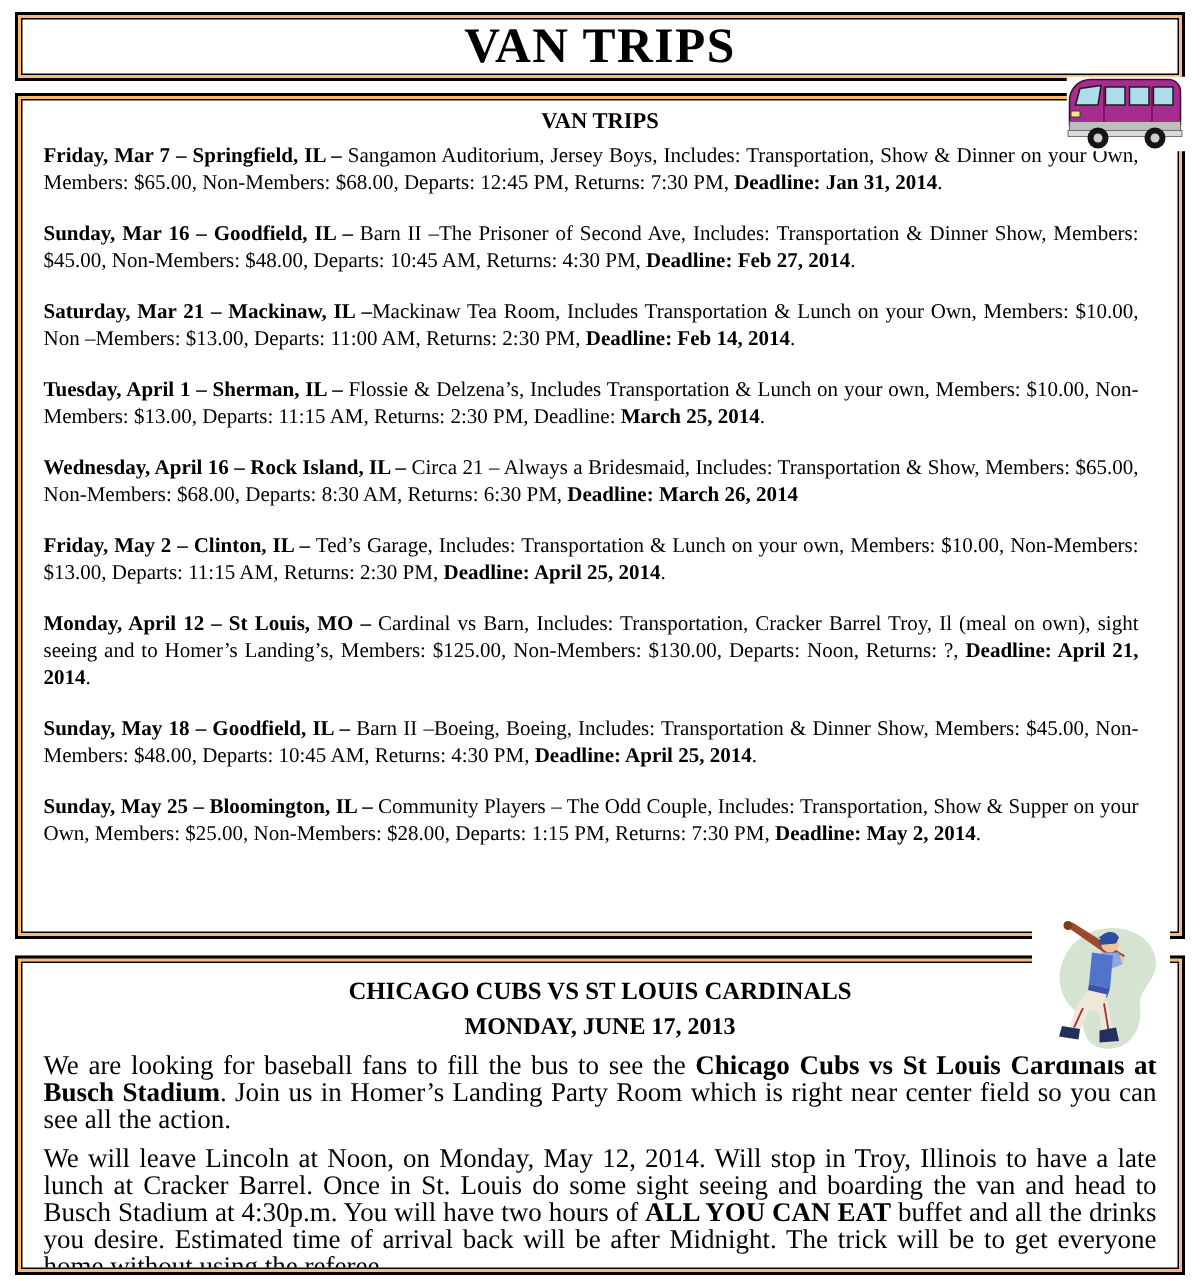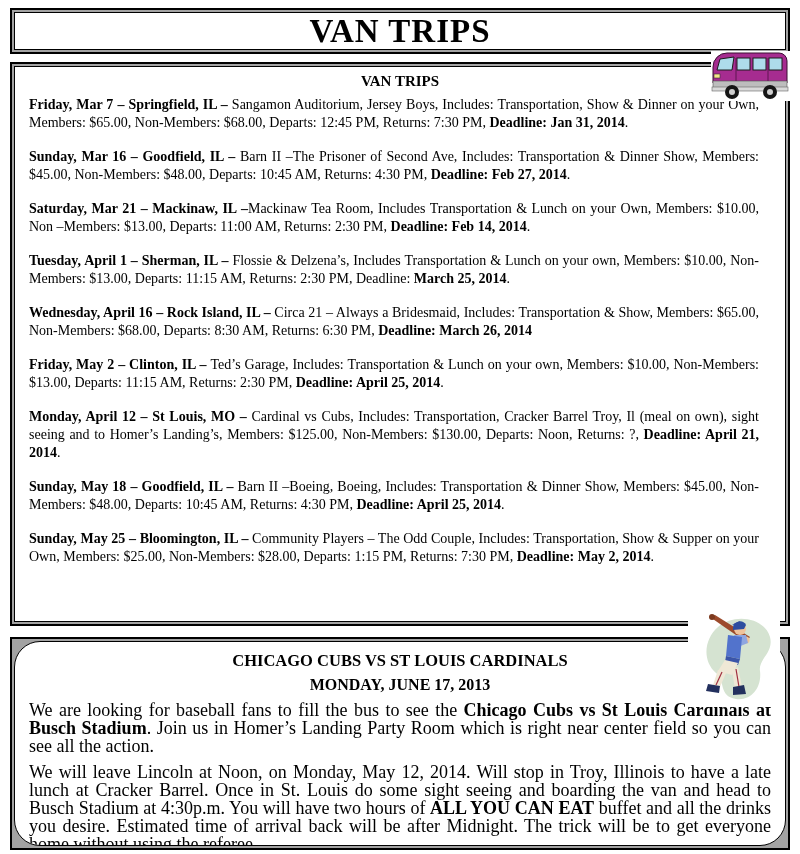--- a/index.html
+++ b/index.html
@@ -5,36 +5,36 @@
   * { box-sizing: border-box; }
   html, body { margin: 0; padding: 0; }
   body {
     width: 800px; height: 854px;
     background: #ffffff; color: #000;
     font-family: "Liberation Serif", "DejaVu Serif", serif;
   }
   .page { position: relative; width: 800px; height: 854px; overflow: hidden; background: #fff; }
 
   
-  .dbox { position: absolute; border: 2px solid #000; padding: 2px; background: #a3a3a3; }
+  .dbox { position: absolute; border: 2px solid #000; padding: 2px; background: #fdba74; }
   .dbox-inner { border: 1px solid #000; background: #fff; height: 100%; overflow: hidden; }
 
   .title-box { left: 10px; top: 8px; width: 780px; height: 46px; }
   .title-box .dbox-inner { display: flex; align-items: center; justify-content: center; }
   .page-title { margin: 0; font-size: 33px; font-weight: bold; letter-spacing: 1px; }
 
   .van-box { left: 10px; top: 62px; width: 780px; height: 564px; }
   .van-box .dbox-inner { padding: 4px 14px 0 14px; }
   .van-heading { margin: 2px 0 6px 0; text-align: center; font-size: 15px; font-weight: bold; }
 
   .trip { margin: 0 12px 16px 0; font-size: 14px; line-height: 18px; text-align: justify; }
   .trip b { font-weight: bold; }
 
   .cubs-box { left: 10px; top: 637px; width: 780px; height: 213px; }
-  .cubs-box .dbox-inner { padding: 2px 14px 0 14px; border-radius: 26px; }
+  .cubs-box .dbox-inner { padding: 2px 14px 0 14px; }
   .cubs-h1 { margin: 7px 0 5px 0; text-align: center; font-size: 16.5px; font-weight: bold; }
   .cubs-h2 { margin: 0 0 7px 0; text-align: center; font-size: 16px; font-weight: bold; }
   .para { margin: 0 0 8px 0; font-size: 18px; line-height: 18px; text-align: justify; }
   .cost { margin: 2px 0 0 0; font-size: 14px; text-align: center; }
 
   .clip { position: absolute; line-height: 0; }
   .van-clip { left: 711px; top: 51px; }
   .batter-clip { left: 688px; top: 613px; }
 </style>
 </head>
@@ -58,21 +58,21 @@
 
       <p class="trip"><b>Saturday, Mar 21 – Mackinaw, IL –</b><span>Mackinaw Tea Room, Includes Transportation &amp; Lunch on your Own, Members: $10.00, Non –Members: $13.00, Departs: 11:00 AM, Returns: 2:30 PM, </span><b>Deadline: Feb 14, 2014</b><span>.</span></p>
 
       <p class="trip"><b>Tuesday, April 1 – Sherman, IL – </b><span>Flossie &amp; Delzena’s, Includes Transportation  &amp; Lunch on your own, Members: $10.00, Non-Members: $13.00, Departs: 11:15 AM, Returns: 2:30 PM, Deadline: </span><b>March 25, 2014</b><span>.</span></p>
 
 
       <p class="trip"><b>Wednesday, April 16 – Rock Island, IL – </b><span>Circa 21 – Always a Bridesmaid, Includes: Transportation &amp; Show, Members: $65.00, Non-Members: $68.00, Departs: 8:30 AM, Returns: 6:30 PM, </span><b>Deadline: March 26, 2014</b><span></span></p>
 
       <p class="trip"><b>Friday, May 2 – Clinton, IL – </b><span>Ted’s Garage, Includes: Transportation &amp; Lunch on your own, Members: $10.00, Non-Members: $13.00, Departs: 11:15 AM, Returns: 2:30 PM, </span><b>Deadline: April 25, 2014</b><span>.</span></p>
 
-      <p class="trip"><b>Monday, April 12 – St Louis, MO – </b><span>Cardinal vs Cubs, Includes: Transportation,  Cracker Barrel Troy, Il (meal on own), sight seeing and to Homer’s Landing’s, Members: $125.00, Non-Members: $130.00, Departs: Noon, Returns: ?, </span><b>Deadline: April 21, 2014</b><span>.</span></p>
+      <p class="trip"><b>Monday, April 12 – St Louis, MO – </b><span>Cardinal vs Barn, Includes: Transportation,  Cracker Barrel Troy, Il (meal on own), sight seeing and to Homer’s Landing’s, Members: $125.00, Non-Members: $130.00, Departs: Noon, Returns: ?, </span><b>Deadline: April 21, 2014</b><span>.</span></p>
 
       <p class="trip"><b>Sunday, May 18 – Goodfield, IL – </b><span>Barn II –Boeing, Boeing, Includes: Transportation &amp; Dinner Show, Members: $45.00, Non-Members: $48.00, Departs: 10:45 AM, Returns: 4:30 PM, </span><b>Deadline: April 25, 2014</b><span>.</span></p>
 
       <p class="trip"><b>Sunday, May 25 – Bloomington, IL – </b><span>Community Players – The Odd Couple, Includes: Transportation, Show &amp; Supper on your Own, Members: $25.00, Non-Members: $28.00, Departs: 1:15 PM, Returns: 7:30 PM, </span><b>Deadline: May 2, 2014</b><span>.</span></p>
     </div>
   </div>
 
   <div class="dbox cubs-box">
     <div class="dbox-inner">
       <h3 class="cubs-h1">CHICAGO CUBS VS ST LOUIS CARDINALS</h3>

